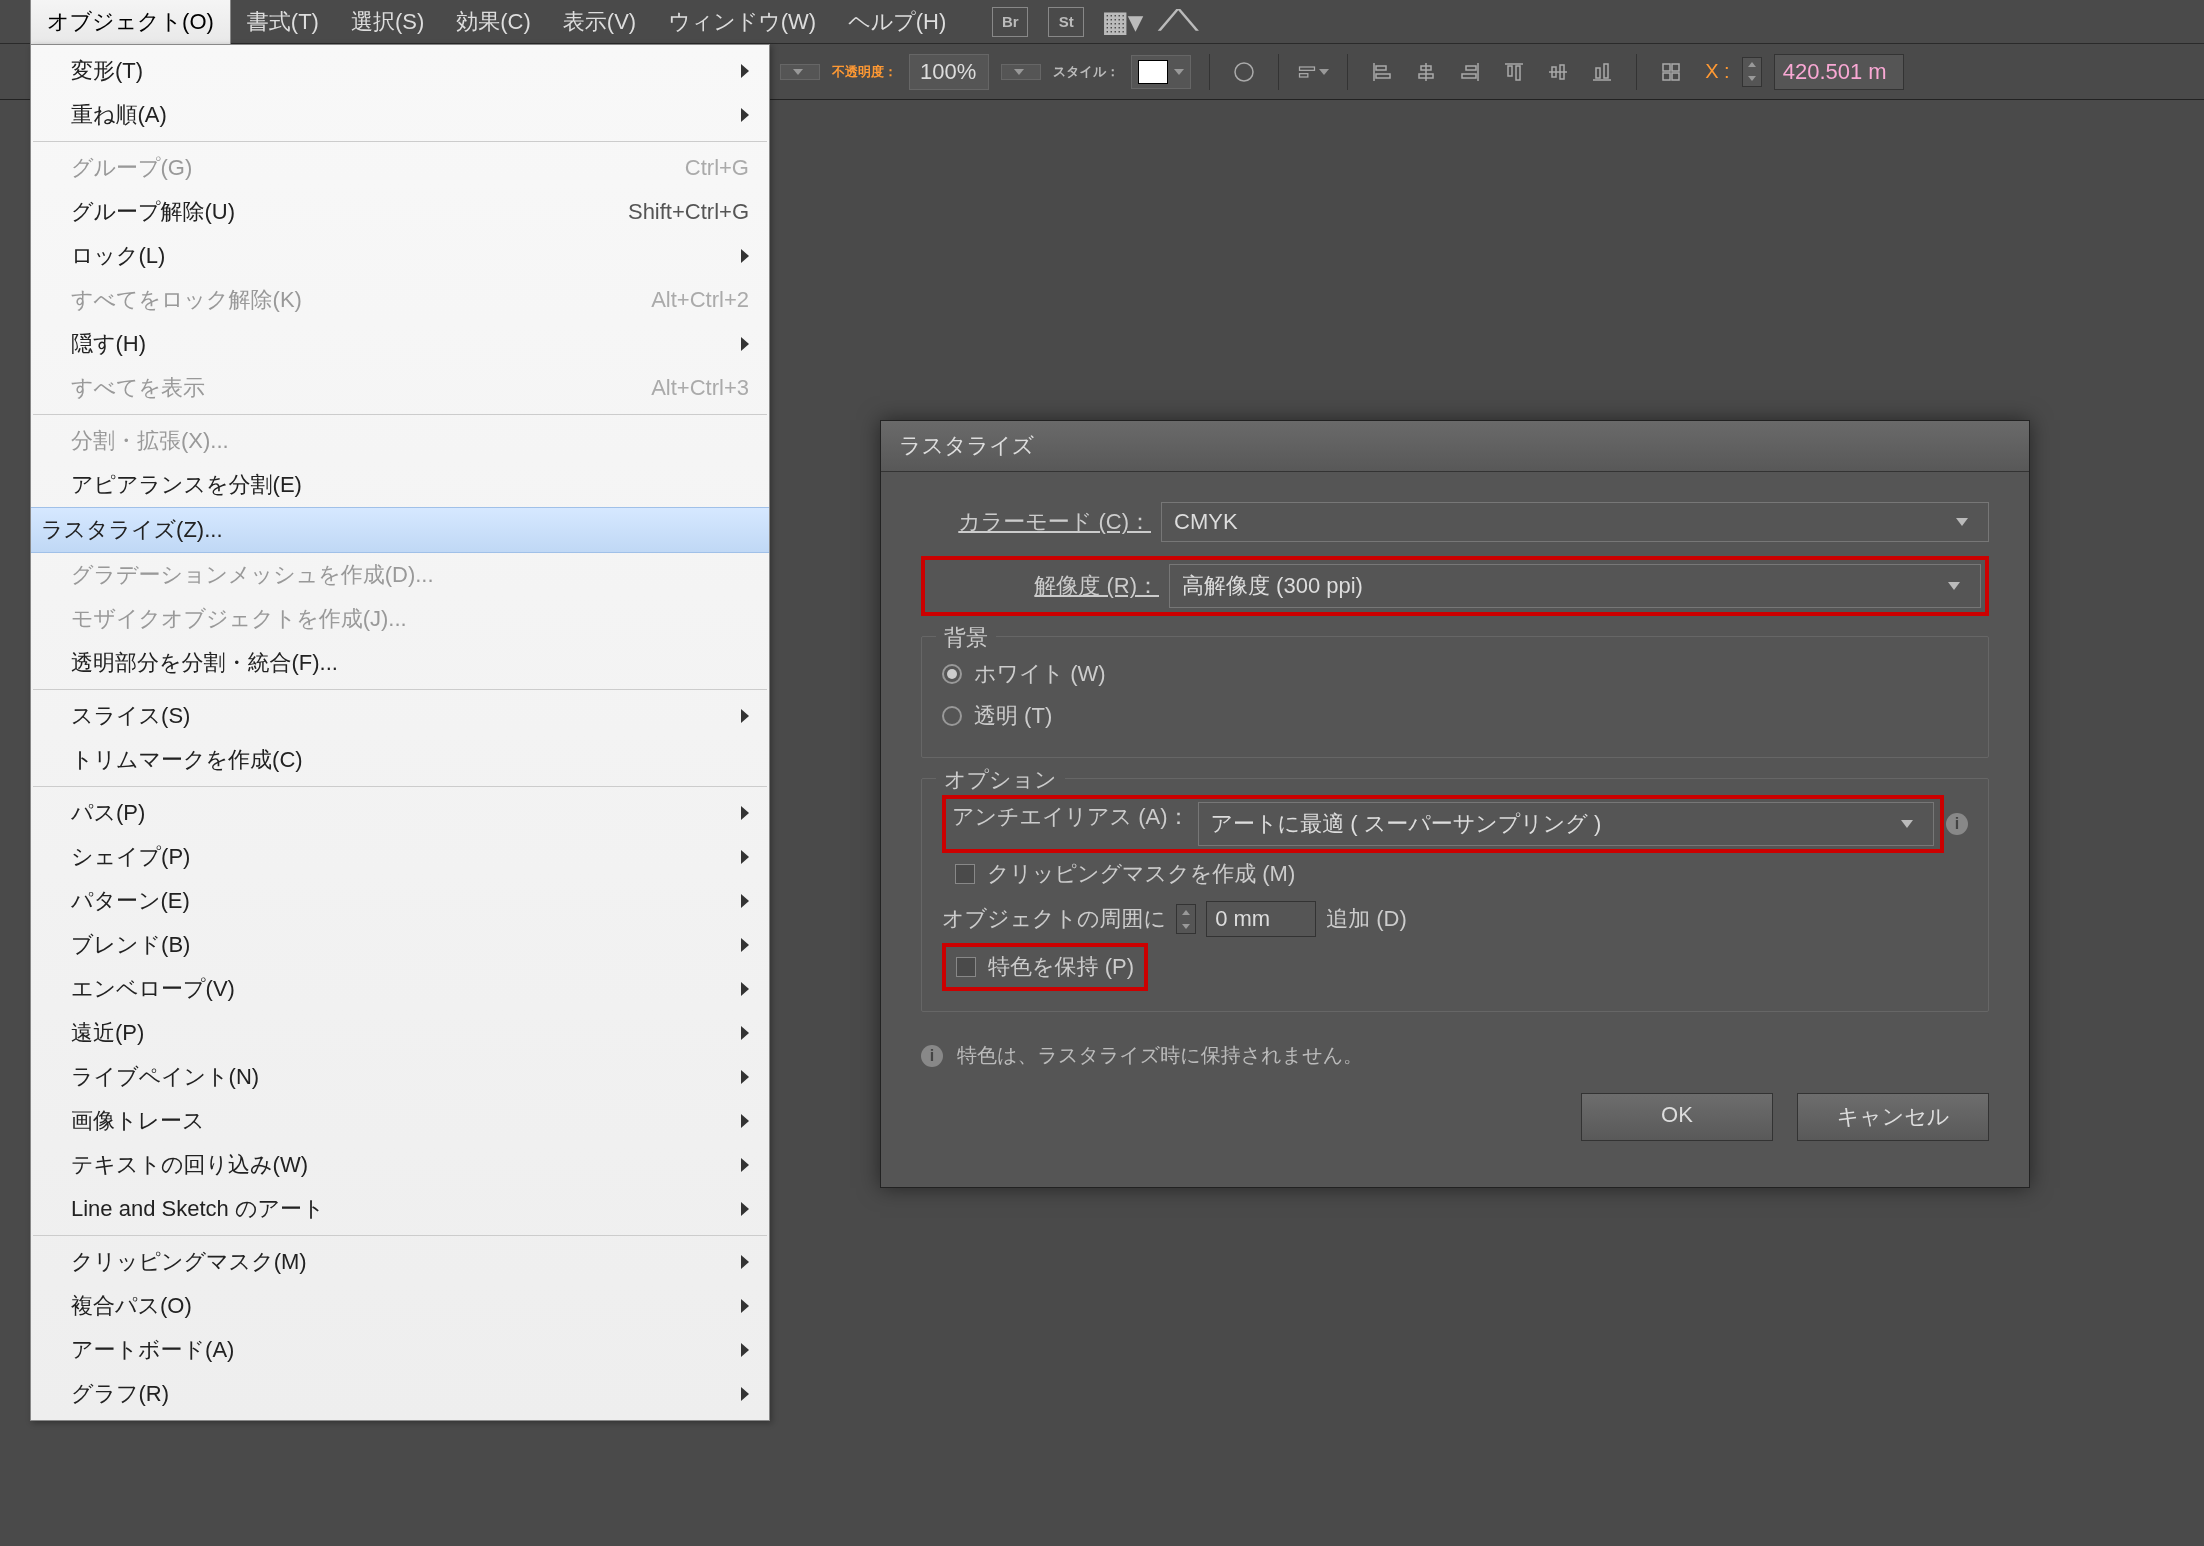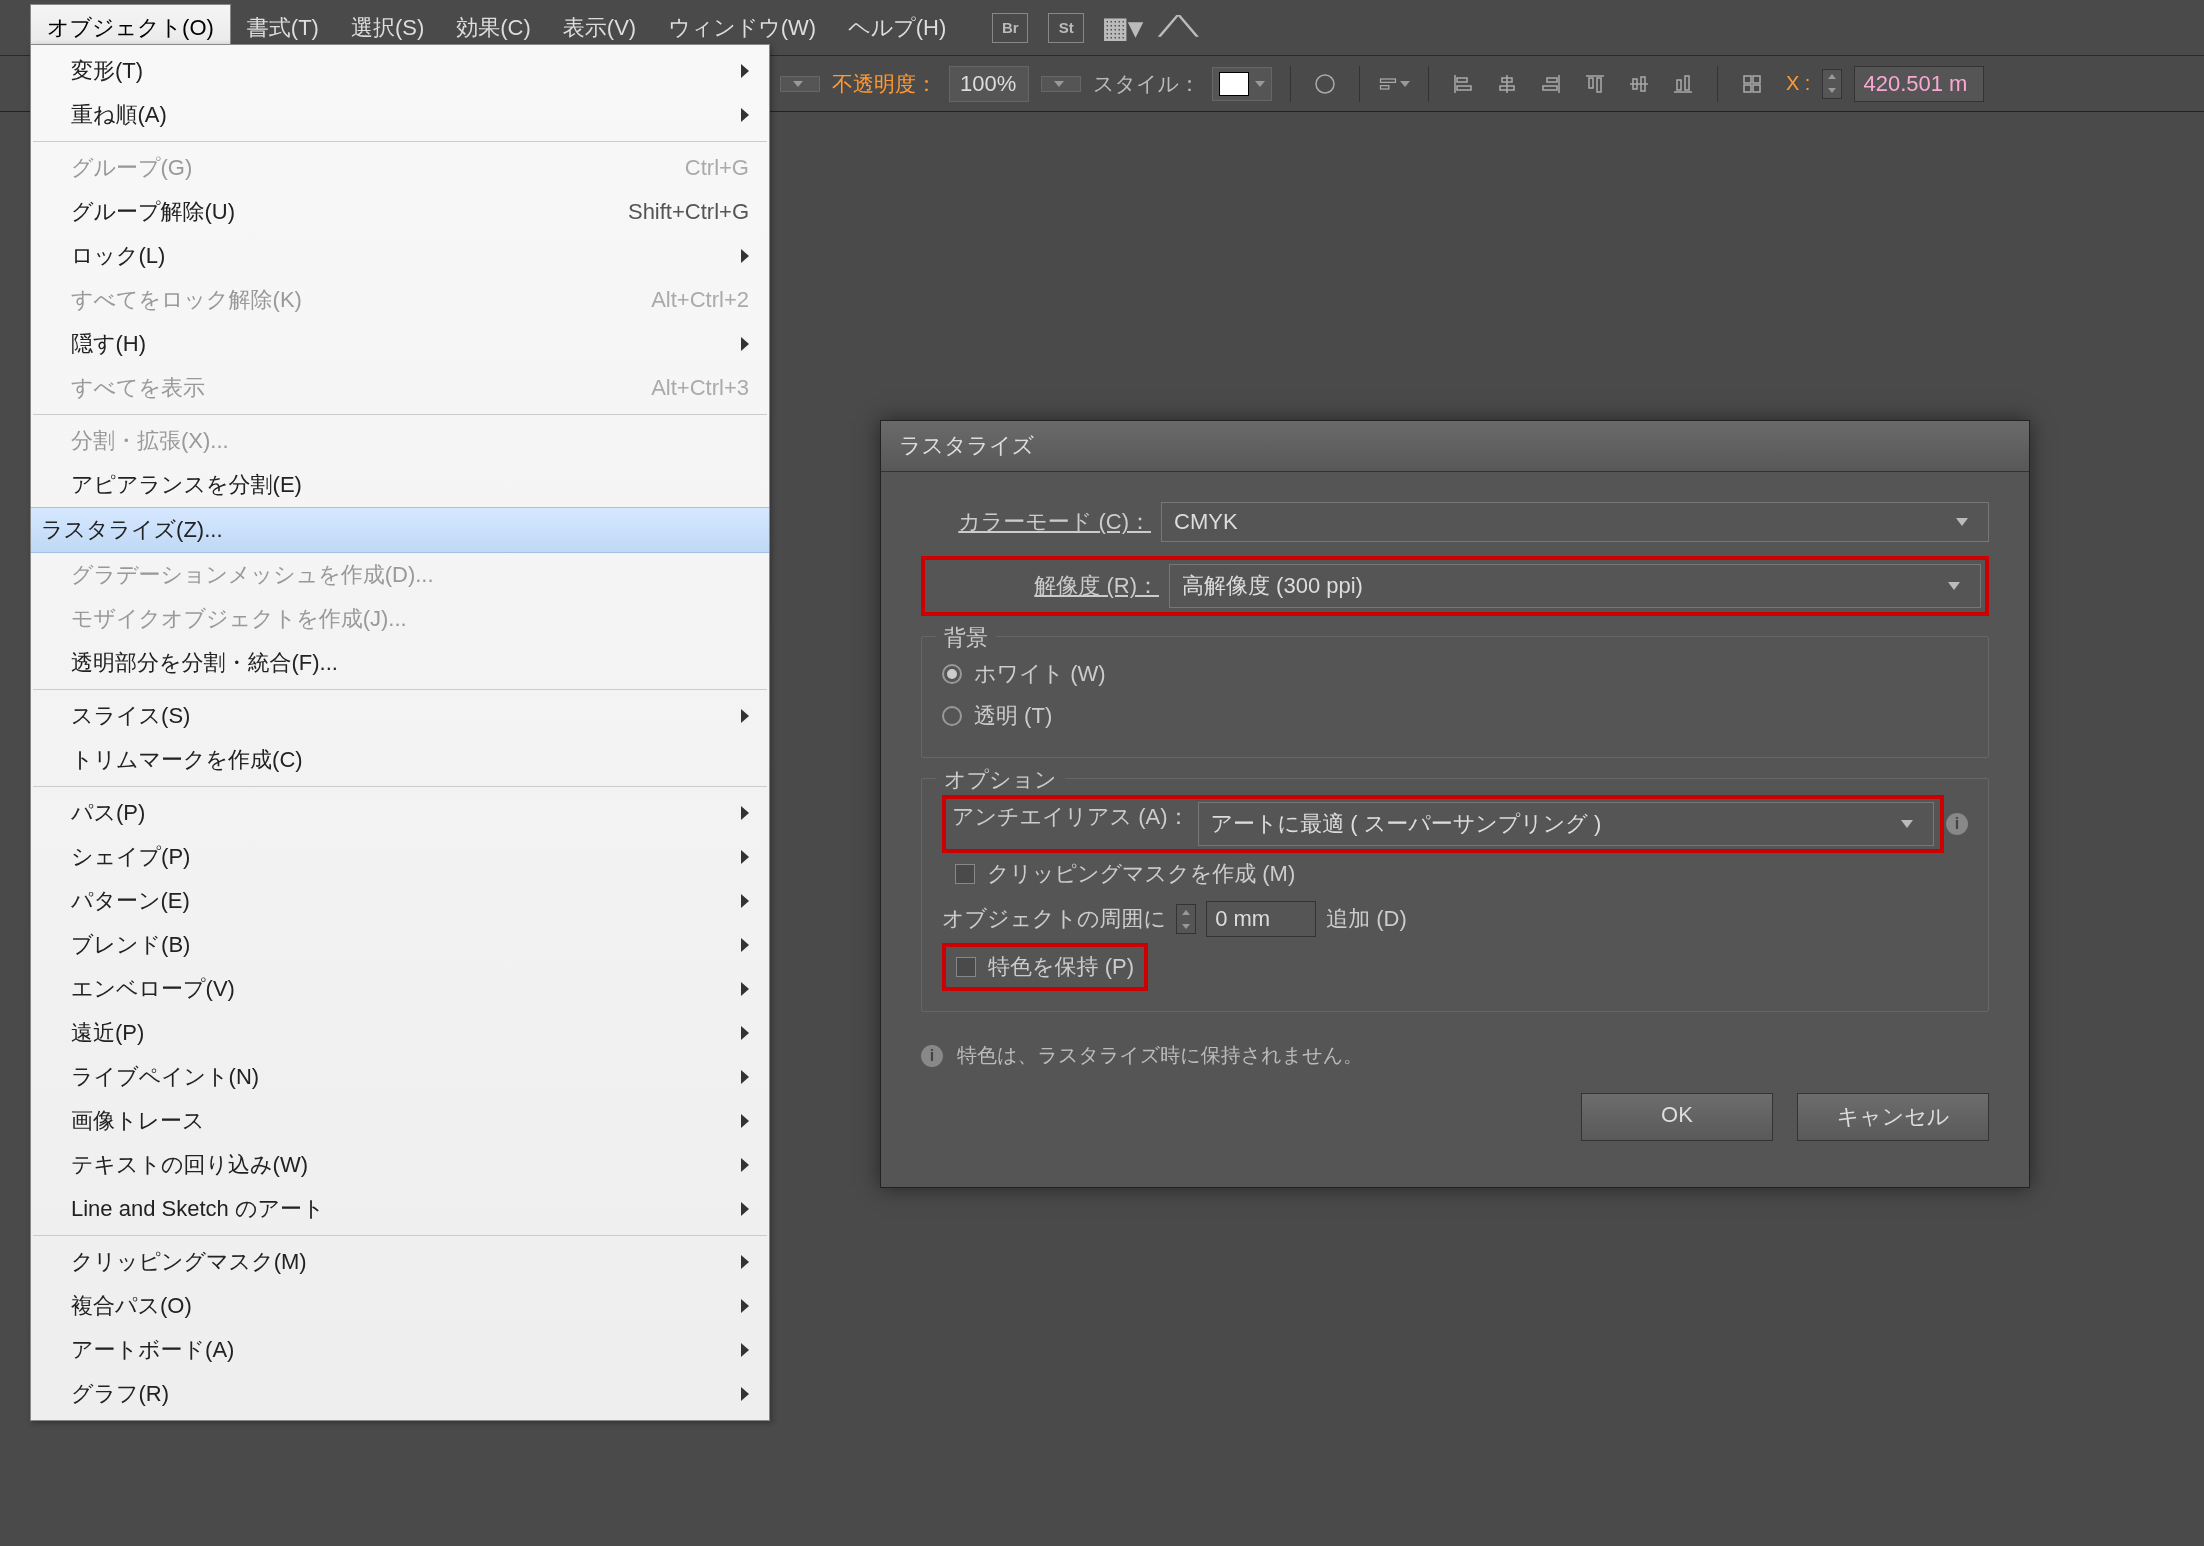--- a/index.html
+++ b/index.html
@@ -1,28 +1,28 @@
 <!DOCTYPE html>
 <html><head>
 <meta charset="utf-8">
 <style>
 * { margin: 0; padding: 0; box-sizing: border-box; font-family: "Meiryo", "MS PGothic", sans-serif; }
 body { background: #4a4a4a; width: 2204px; height: 1546px; overflow: hidden; position: relative; font-size: 22px; }
 
 
-.menubar { background: #4a4a4a; height: 56px; display: flex; align-items: center; padding-left: 30px; gap: 0; border-bottom: 1px solid #2a2a2a; }
+.menubar { background: #4a4a4a; height: 44px; display: flex; align-items: center; padding-left: 30px; gap: 0; border-bottom: 1px solid #2a2a2a; }
 .menubar-item { color: #ddd; padding: 8px 16px; cursor: default; }
 .menubar-item.active { background: linear-gradient(#f5f5f5,#e8e8e8); color: #000; border: 1px solid #888; }
 .menubar-icons { display: flex; gap: 20px; margin-left: 30px; align-items: center; }
 .menubar-icon { width: 36px; height: 30px; border: 1px solid #888; color: #bbb; display: flex; align-items: center; justify-content: center; font-size: 15px; font-weight: bold; }
 .menubar-icon.noborder { border: none; font-size: 28px; }
 
 
 .controlbar { background: #4a4a4a; height: 56px; display: flex; align-items: center; padding-left: 780px; gap: 12px; border-bottom: 1px solid #222; }
-.cb-label { color: #ff9933; font-size: 21px; }
+.cb-label { color: #ff9933; font-size: 13px; font-weight: bold; }
 .cb-label.gray { color: #bbb; }
 .cb-field { background: #555; border: 1px solid #666; padding: 4px 10px; color: #ddd; min-width: 80px; display: inline-flex; align-items: center; }
 .cb-field.small { min-width: 40px; padding: 4px 6px; }
 .cb-dropdown-arrow { width: 0; height: 0; border-left: 5px solid transparent; border-right: 5px solid transparent; border-top: 6px solid #999; margin-left: 6px; }
 .cb-swatch { width: 30px; height: 24px; background: #fff; border: 1px solid #000; }
 .cb-icon { width: 32px; height: 32px; color: #aaa; display: flex; align-items: center; justify-content: center; font-size: 22px; }
 .cb-icon svg { width: 24px; height: 24px; stroke: #aaa; fill: none; stroke-width: 1.5; }
 .cb-sep { width: 1px; height: 36px; background: #333; margin: 0 6px; }
 .cb-coord-label { color: #ff9933; font-size: 20px; margin-left: 6px; }
 .cb-coord-field { background: #555; border: 1px solid #333; padding: 4px 8px; color: #f9a8d4; width: 130px; display:flex; align-items:center; }

